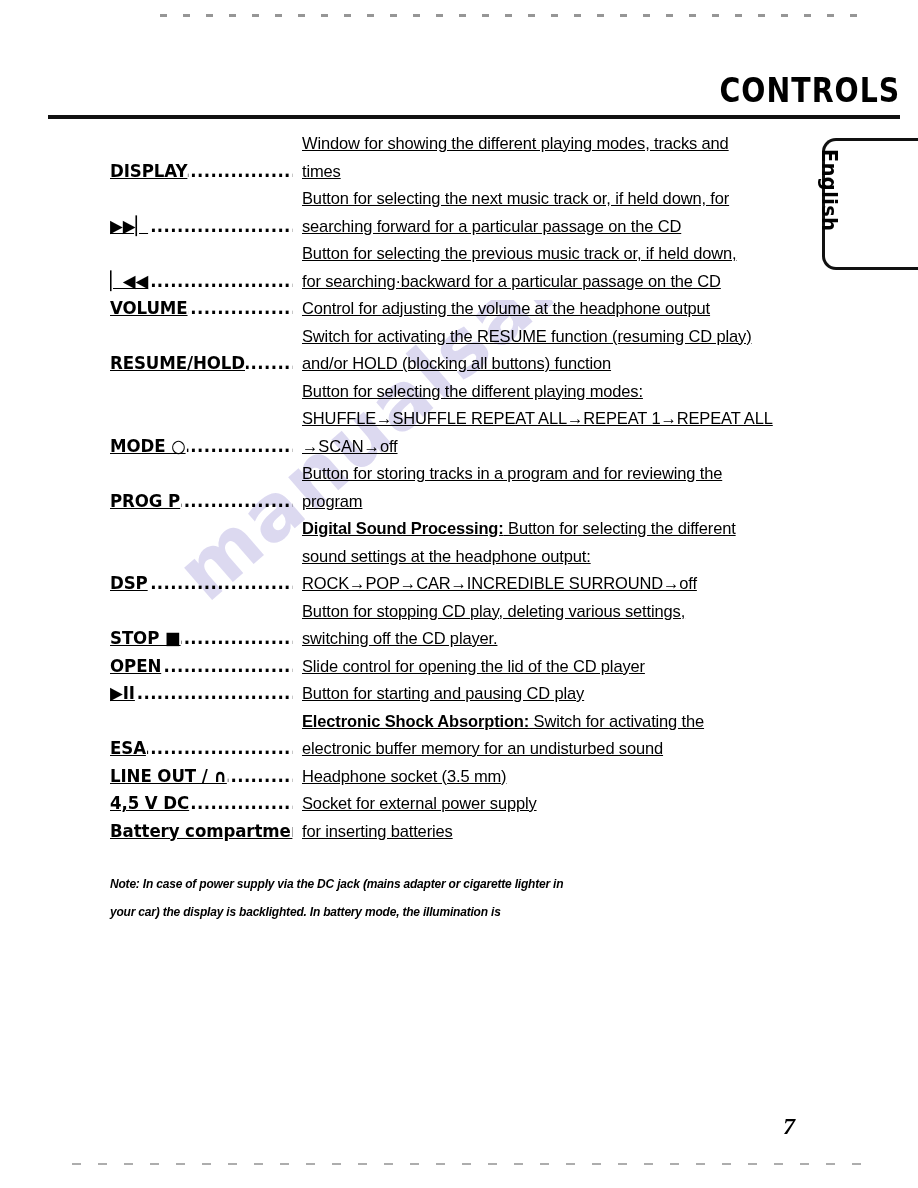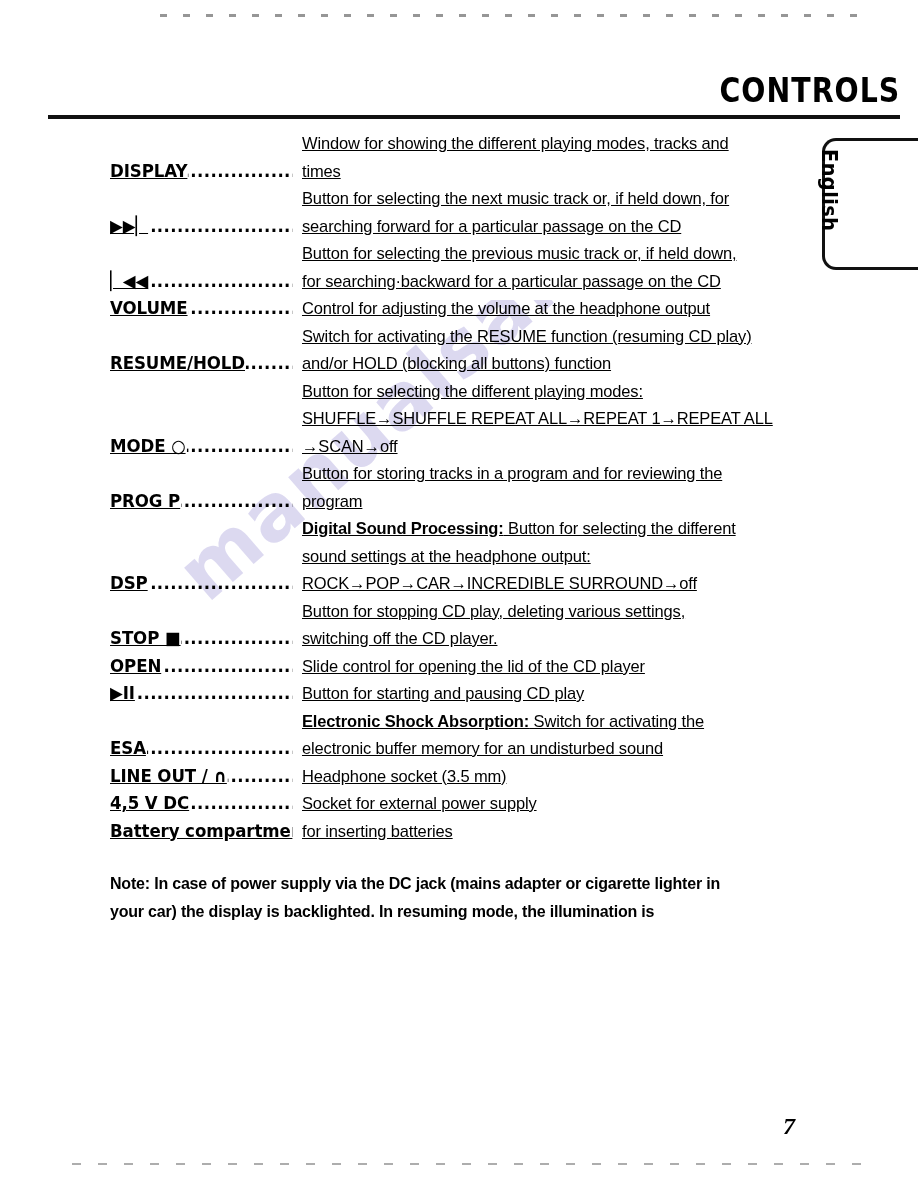--- a/index.html
+++ b/index.html
@@ -174,22 +174,23 @@
   }
   .desc b { font-weight: bold; }
 
   
   .note {
     position: absolute;
     left: 110px;
     top: 870px;
     width: 700px;
     font-family: "Liberation Sans", sans-serif;
-    font-weight: bold;
-    font-size: 16px;
+    font-style: italic;
+    font-weight: bold;
+    font-size: 12px;
     line-height: 28px;
     letter-spacing: -0.2px;
   }
   .note-label { }
   .note-body { display: block; padding-left: 48px; text-indent: -48px; }
 
   
   .page-number {
     position: absolute;
     left: 783px;
@@ -314,16 +315,16 @@
       </div>
     </div>
     <div class="row">
       <div class="term noleader"><span class="tx">Battery compartment</span></div>
       <div class="desc"><span> for inserting batteries</span></div>
     </div>
   </div>
 
 <div class="note">
   <span class="note-label">Note:</span><span> In case of power supply via the DC jack (mains adapter or cigarette lighter in</span>
-  <span class="note-body">your car) the display is backlighted. In resuming mode, the illumination is</span>
+  <span class="note-body">your car) the display is backlighted. In battery mode, the illumination is</span>
 </div>
 
 <div class="page-number">7</div>
 
 </body></html>

